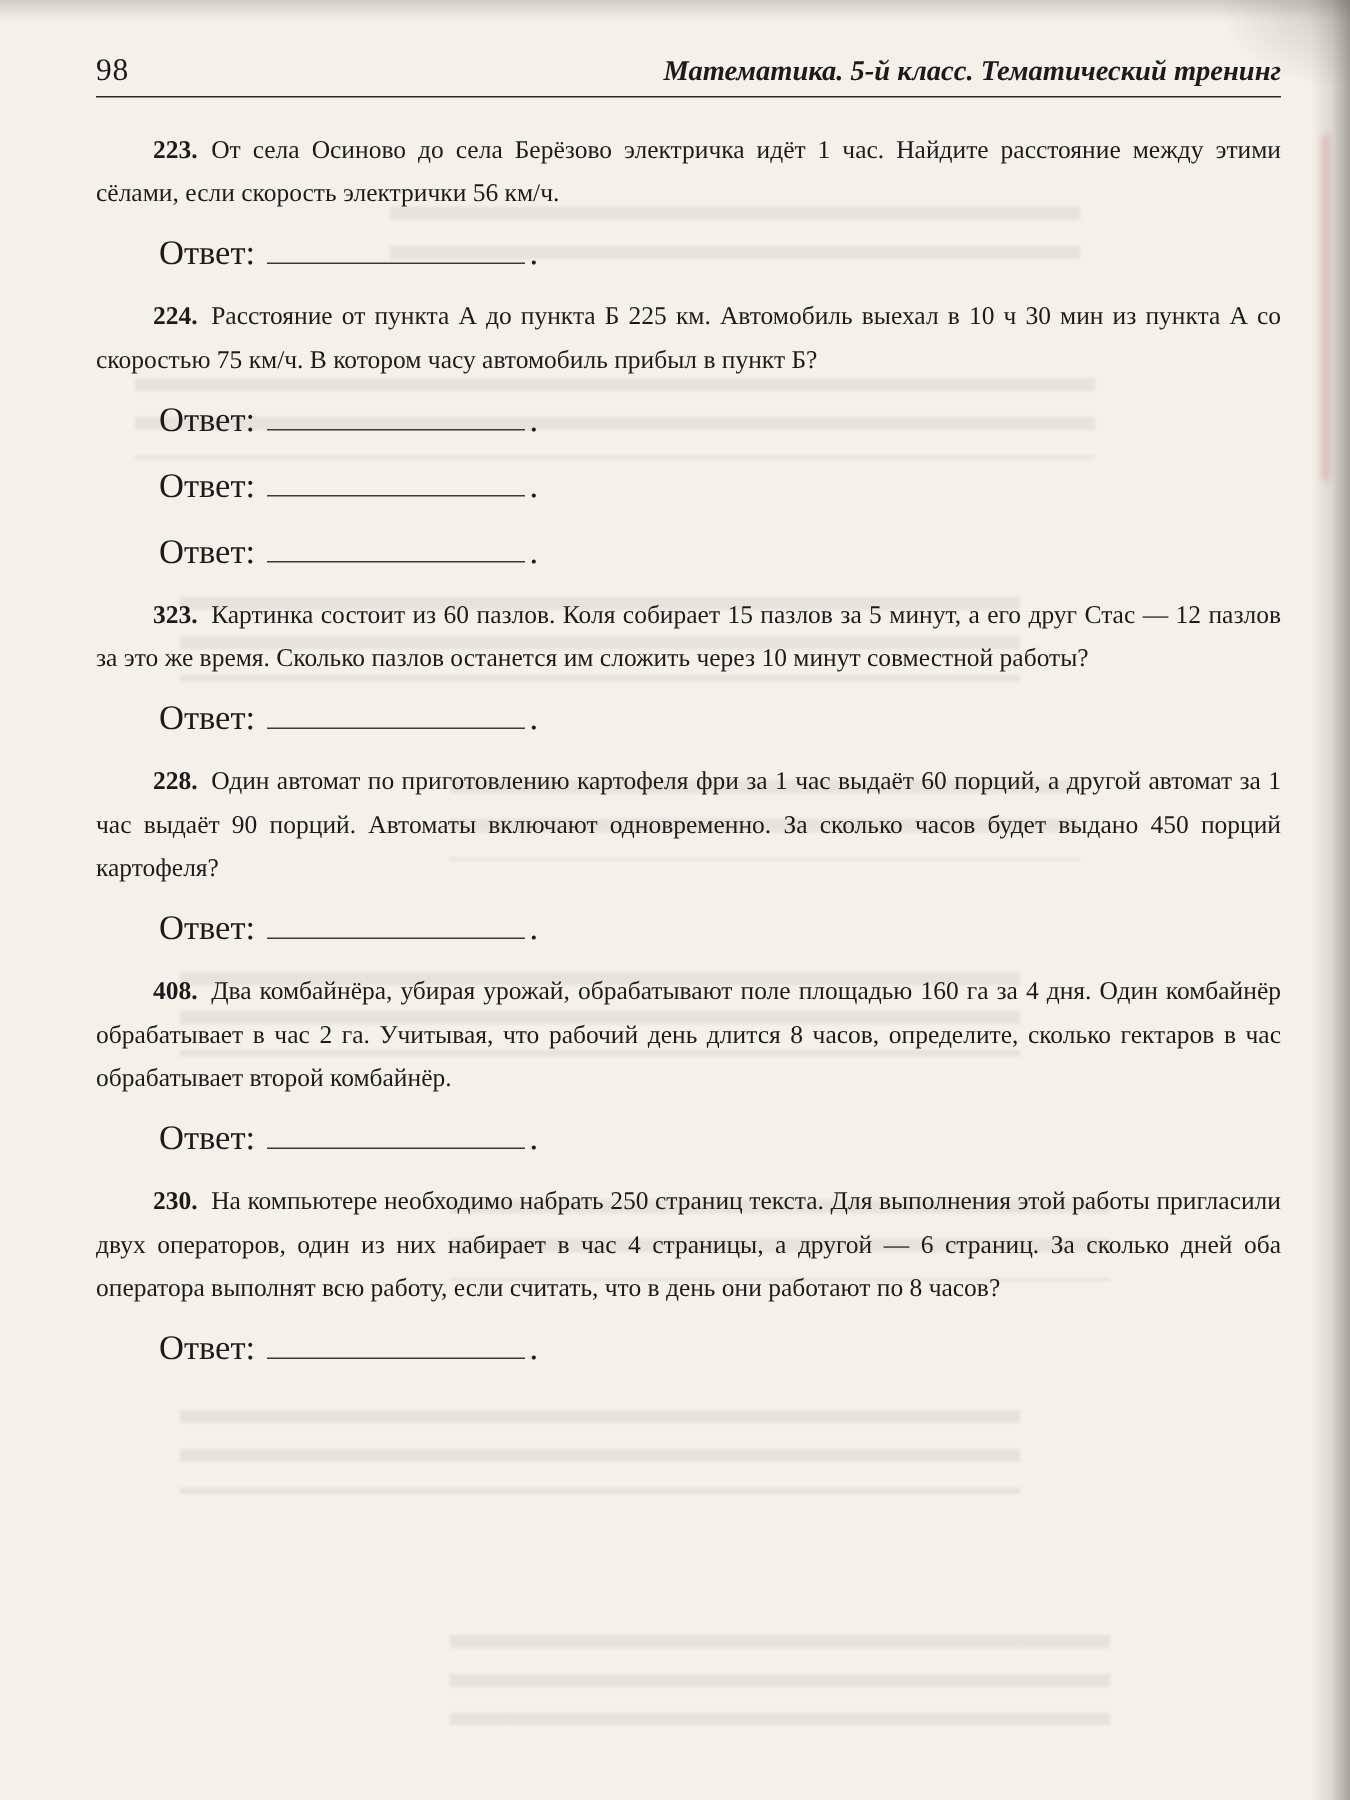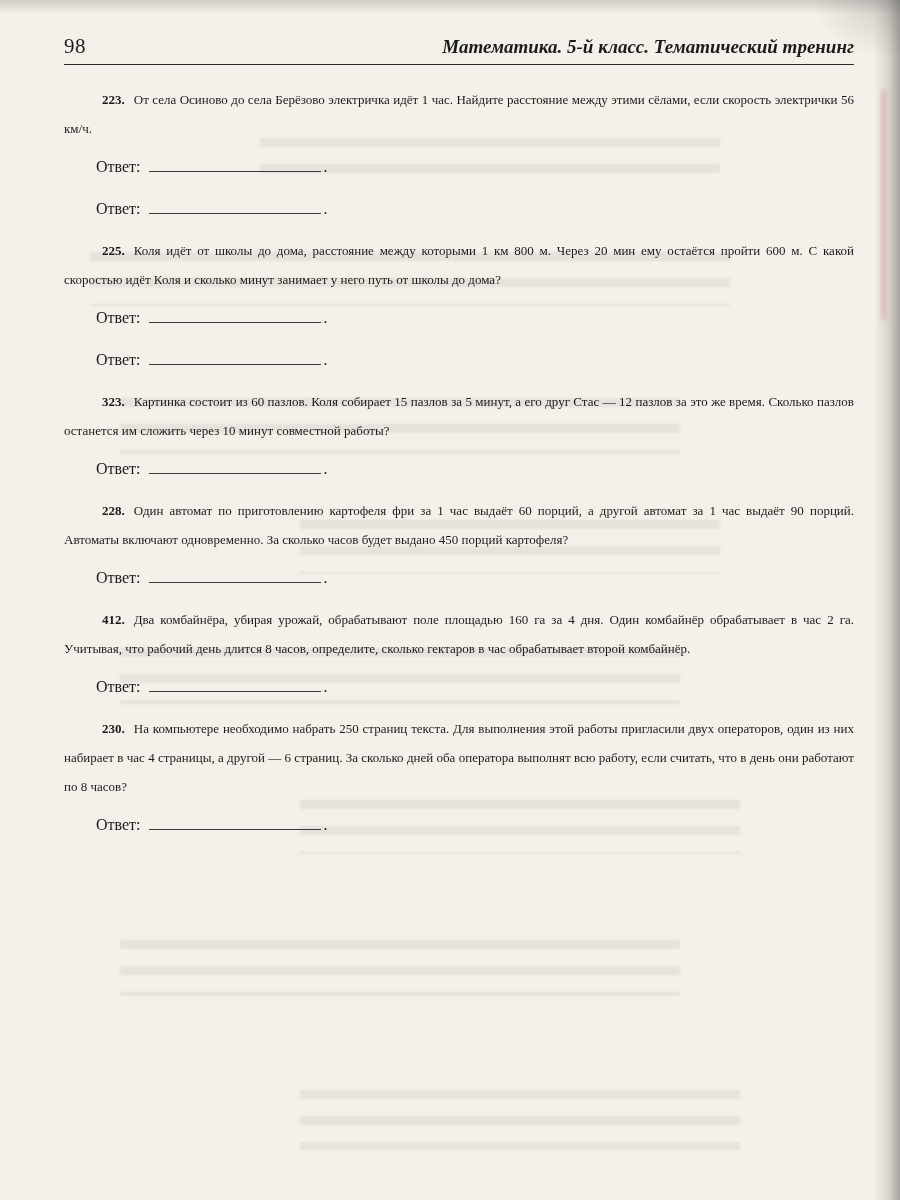--- a/index.html
+++ b/index.html
@@ -77,32 +77,32 @@
     margin: 5px 0 0 0;
   }
 
   
   .content {
     position: relative;
     margin-top: 20px;
   }
   .problem p {
     margin: 0;
-    font-size: 13px;
+    font-size: 17px;
     line-height: 29px;
     text-align: justify;
     text-indent: 38px;
   }
   .pnum {
     font-weight: bold;
     margin-right: 9px;
   }
   .answer {
-    margin: 9px 0 13px 32px;
-    font-size: 16px;
+    margin: 9px 0 13px 42px;
+    font-size: 23px;
     line-height: 29px;
   }
   .blank {
     display: inline-block;
     width: 172px;
     border-bottom: 1.8px solid #3a3a3a;
     margin: 0 3px 0 8px;
     height: 1em;
     vertical-align: baseline;
   }
@@ -128,44 +128,44 @@
   <hr class="header-rule">
 
   <div class="content">
 
     <section class="problem">
       <p><span class="pnum">223.</span><span>От села Осиново до села Берёзово электричка идёт 1 час. Найдите расстояние между этими сёлами, если скорость электрички 56 км/ч.</span></p>
       <div class="answer"><span>Ответ:</span><span class="blank"></span><span>.</span></div>
     </section>
 
     <section class="problem">
+      <p><span class="pnum">224.</span><span>Расстояние от пункта А до пункта Б 225 км. Автомобиль выехал в 10 ч 30 мин из пункта А со скоростью 75 км/ч. В котором часу автомобиль прибыл в пункт Б?</span></p>
       <div class="answer"><span>Ответ:</span><span class="blank"></span><span>.</span></div>
     </section>
 
     <section class="problem">
-      <p><span class="pnum">225.</span><span>Коля идёт от школы до дома, расстояние между которыми 1 км 800 м. Через 20 мин ему остаётся пройти 600 м. С какой скоростью идёт Коля и сколько минут занимает у него путь от школы до дома?</span></p>
       <div class="answer"><span>Ответ:</span><span class="blank"></span><span>.</span></div>
     </section>
 
     <section class="problem">
       <div class="answer"><span>Ответ:</span><span class="blank"></span><span>.</span></div>
     </section>
 
     <section class="problem">
       <p><span class="pnum">323.</span><span>Картинка состоит из 60 пазлов. Коля собирает 15 пазлов за 5 минут, а его друг Стас — 12 пазлов за это же время. Сколько пазлов останется им сложить через 10 минут совместной работы?</span></p>
       <div class="answer"><span>Ответ:</span><span class="blank"></span><span>.</span></div>
     </section>
 
     <section class="problem">
       <p><span class="pnum">228.</span><span>Один автомат по приготовлению картофеля фри за 1 час выдаёт 60 порций, а другой автомат за 1 час выдаёт 90 порций. Автоматы включают одновременно. За сколько часов будет выдано 450 порций картофеля?</span></p>
       <div class="answer"><span>Ответ:</span><span class="blank"></span><span>.</span></div>
     </section>
 
     <section class="problem">
-      <p><span class="pnum">412.</span><span>Два комбайнёра, убирая урожай, обрабатывают поле площадью 160 га за 4 дня. Один комбайнёр обрабатывает в час 2 га. Учитывая, что рабочий день длится 8 часов, определите, сколько гектаров в час обрабатывает второй комбайнёр.</span></p>
+      <p><span class="pnum">408.</span><span>Два комбайнёра, убирая урожай, обрабатывают поле площадью 160 га за 4 дня. Один комбайнёр обрабатывает в час 2 га. Учитывая, что рабочий день длится 8 часов, определите, сколько гектаров в час обрабатывает второй комбайнёр.</span></p>
       <div class="answer"><span>Ответ:</span><span class="blank"></span><span>.</span></div>
     </section>
 
     <section class="problem">
       <p><span class="pnum">230.</span><span>На компьютере необходимо набрать 250 страниц текста. Для выполнения этой работы пригласили двух операторов, один из них набирает в час 4 страницы, а другой — 6 страниц. За сколько дней оба оператора выполнят всю работу, если считать, что в день они работают по 8 часов?</span></p>
       <div class="answer"><span>Ответ:</span><span class="blank"></span><span>.</span></div>
     </section>
 
   </div>
 

